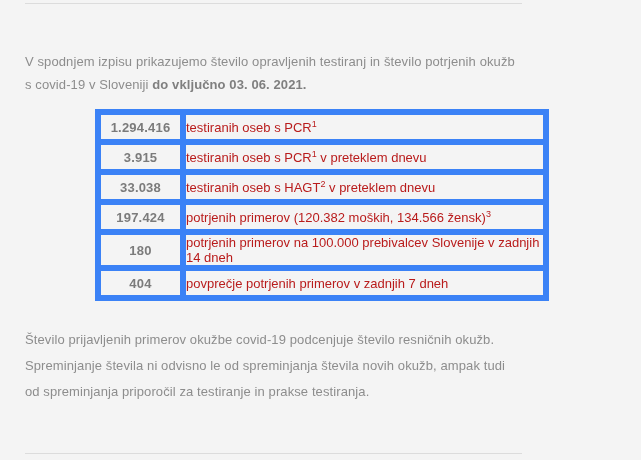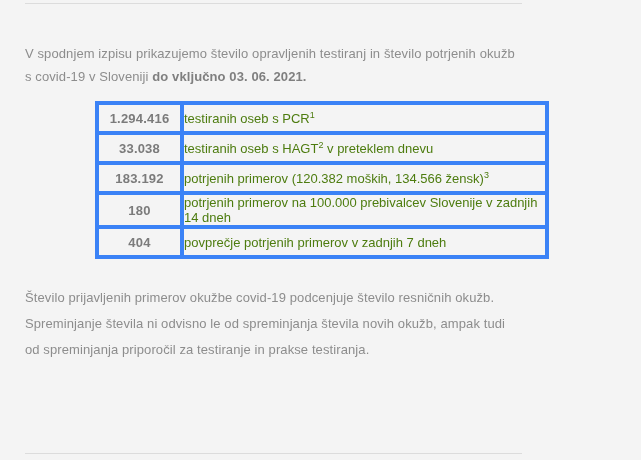--- a/index.html
+++ b/index.html
@@ -11,21 +11,21 @@
     height: 460px;
     background: #f4f4f4;
     font-family: "Liberation Sans", "DejaVu Sans", sans-serif;
     overflow: hidden;
   }
   .page {
     position: relative;
     width: 543px;
     height: 460px;
     box-sizing: border-box;
-    padding: 4px 21px 0 25px;
+    padding: 12px 21px 0 25px;
   }
   .divider {
     position: absolute;
     left: 25px;
     right: 21px;
     height: 0;
     border-top: 1px solid #dcdcdc;
   }
   .divider.top    { top: 3px; }
   .divider.bottom { top: 453px; }
@@ -38,36 +38,36 @@
     letter-spacing: 0.1px;
   }
   .intro strong { color: #7f7f7f; }
   table.stats {
     border-collapse: collapse;
     margin: 13px 0 0 70px;
     width: 454px;
     table-layout: fixed;
   }
   table.stats td {
-    border: 4px solid #3b82f6;
+    border: 6px solid #3b82f6;
     height: 30px;
     font-size: 13px;
     box-sizing: border-box;
     padding: 0;
   }
   td.value {
     width: 85px;
     text-align: center;
     font-weight: bold;
     color: #7b7b7b;
     letter-spacing: 0.2px;
   }
   td.label {
     padding-left: 14px;
-    color: #4d7c0f;
+    color: #b91c1c;
   }
   td.label sup {
     font-size: 9px;
     line-height: 0;
   }
   .footnote {
     margin: 0;
     padding-top: 26px;
     font-size: 13px;
     line-height: 26px;
@@ -84,25 +84,29 @@
 
   <p class="intro"><span>V spodnjem izpisu prikazujemo število opravljenih testiranj in število potrjenih okužb s covid-19 v Sloveniji </span><strong>do vključno 03. 06. 2021.</strong></p>
 
   <table class="stats">
     <tbody id="stats-rows">
         <tr>
           <td class="value">1.294.416</td>
           <td class="label">testiranih oseb s PCR<sup>1</sup></td>
         </tr>
         <tr>
+          <td class="value">3.915</td>
+          <td class="label">testiranih oseb s PCR<sup>1</sup> v preteklem dnevu</td>
+        </tr>
+        <tr>
           <td class="value">33.038</td>
           <td class="label">testiranih oseb s HAGT<sup>2</sup> v preteklem dnevu</td>
         </tr>
         <tr>
-          <td class="value">183.192</td>
+          <td class="value">197.424</td>
           <td class="label">potrjenih primerov  (120.382 moških, 134.566 žensk)<sup>3</sup></td>
         </tr>
         <tr>
           <td class="value">180</td>
           <td class="label">potrjenih primerov na 100.000 prebivalcev Slovenije v zadnjih 14 dneh</td>
         </tr>
         <tr>
           <td class="value">404</td>
           <td class="label">povprečje potrjenih primerov v zadnjih 7 dneh</td>
         </tr>

